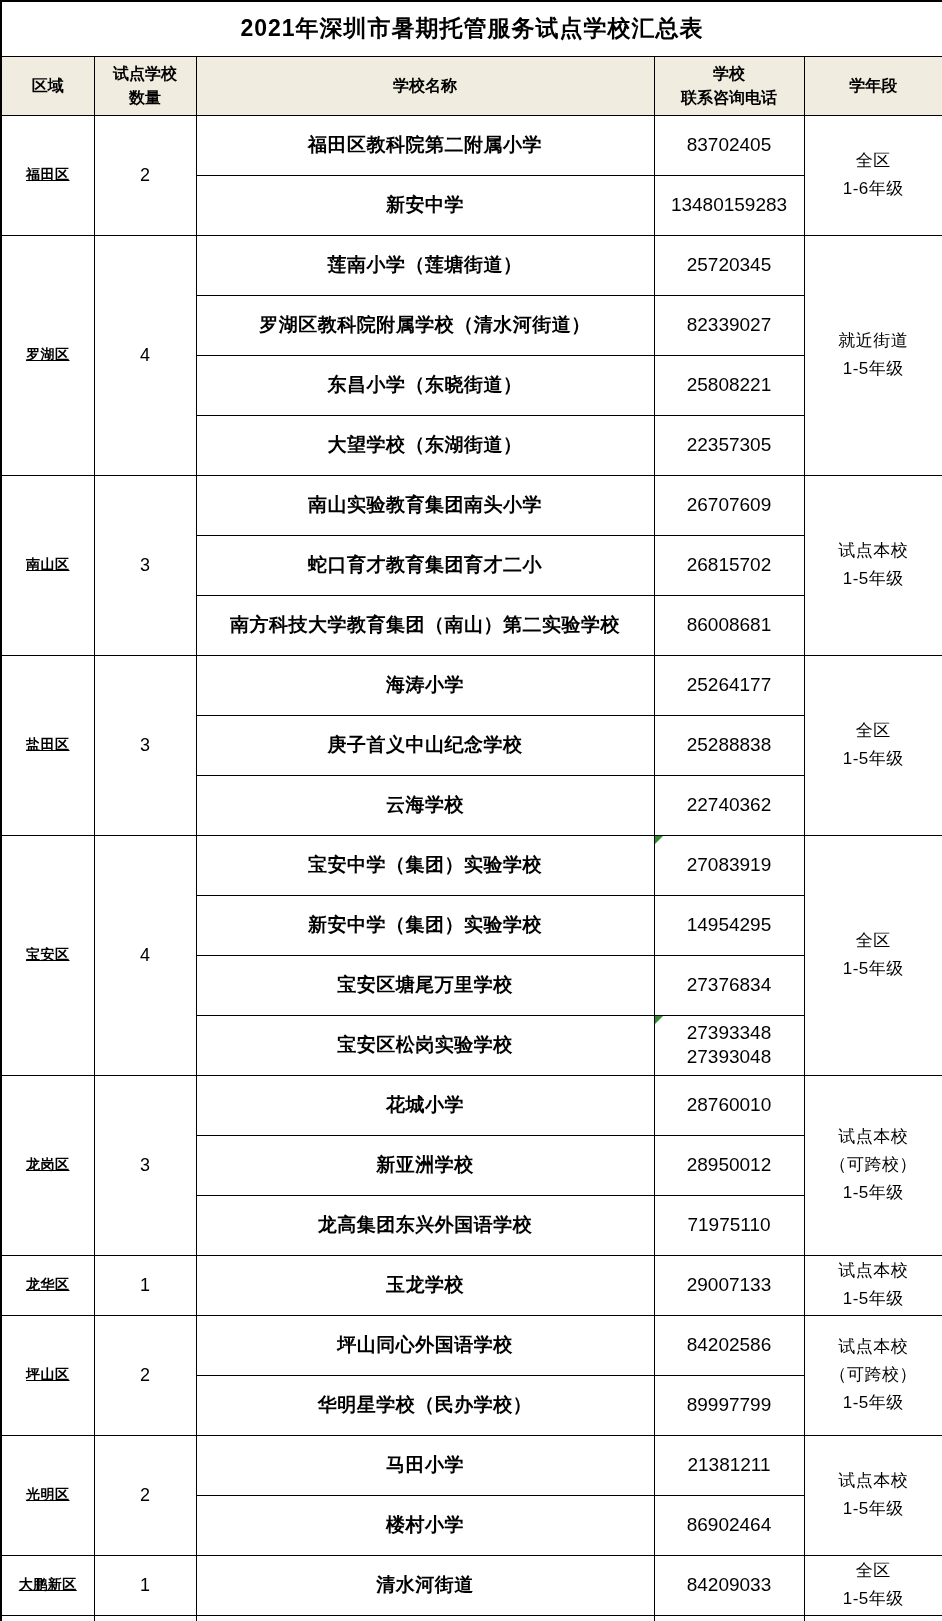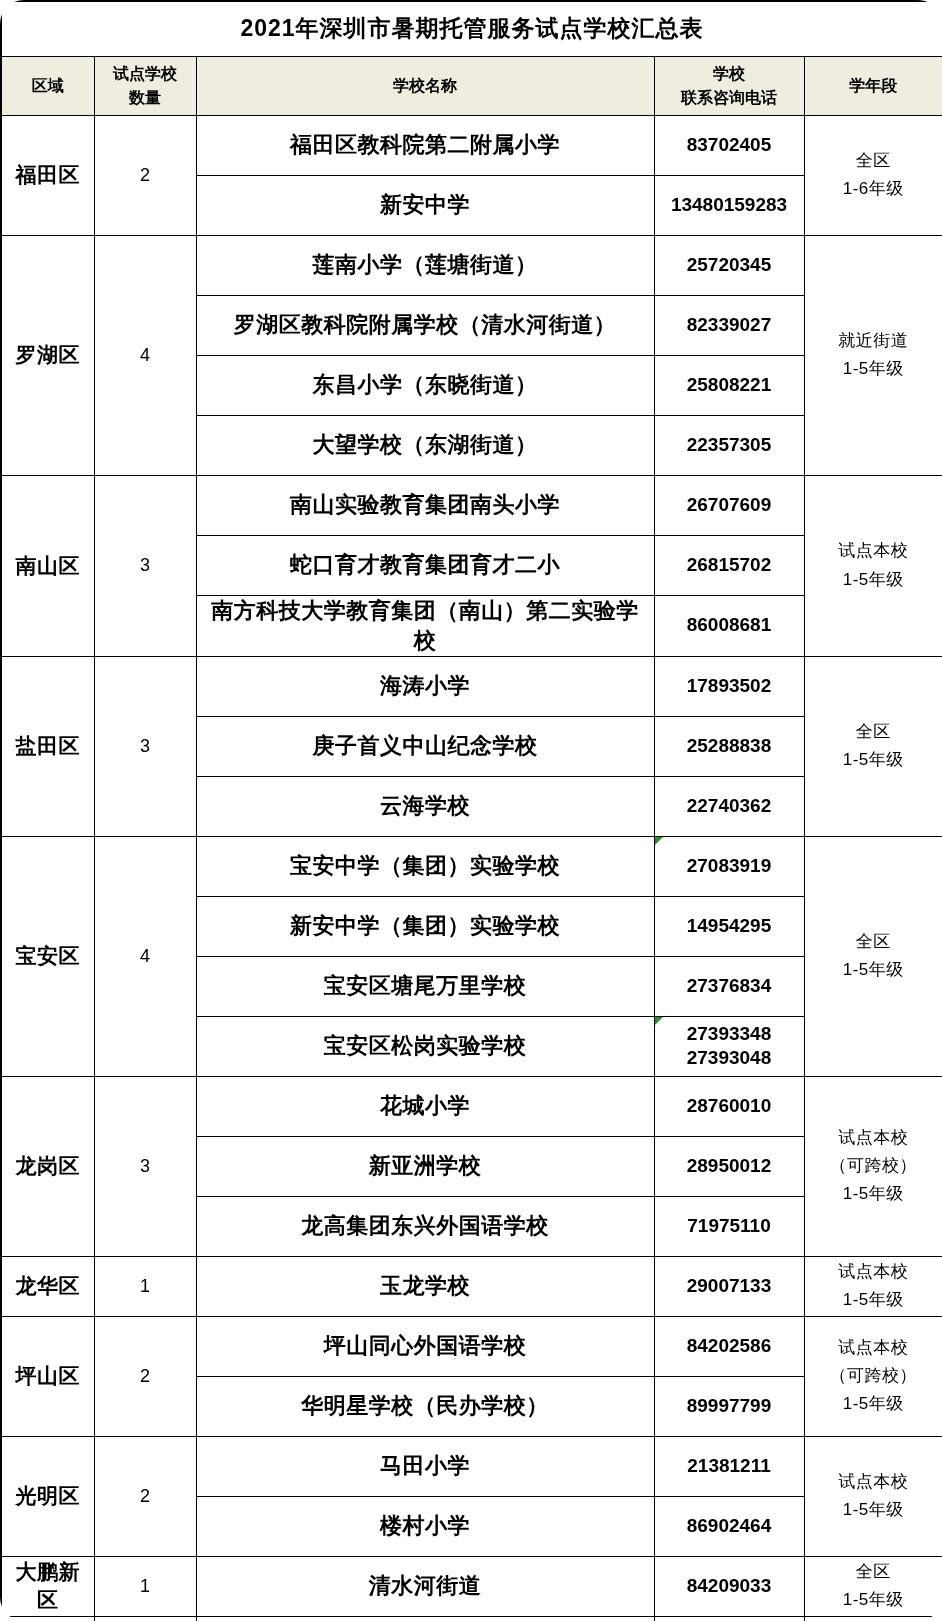--- a/index.html
+++ b/index.html
@@ -7,44 +7,44 @@
     --header-bg:#F0ECDF;
     --flag-green:#2E8B2E;
     --text-color:#000000;
     --page-bg:#FFFFFF;
   }
   *{box-sizing:border-box;}
   html,body{margin:0;padding:0;}
   body{background:var(--page-bg);}
   .page{
     width:942px;height:1621px;overflow:hidden;background:var(--page-bg);
-    font-family:"Liberation Sans",sans-serif;color:var(--text-color);border-radius:24px;
+    font-family:"Liberation Sans",sans-serif;color:var(--text-color);
   }
   table.summary{
     border-collapse:collapse;table-layout:fixed;width:942px;
     border:2px solid var(--border-color);
   }
   td,th{
     border:1px solid var(--border-color);
     text-align:center;vertical-align:middle;
     padding:0 4px;position:relative;overflow:hidden;
   }
   .title-cell{
     height:55px;background:#fff;
     font-size:23px;font-weight:bold;letter-spacing:1px;
   }
   thead th.colhead{
     height:59px;background:var(--header-bg);
     font-size:16px;font-weight:bold;line-height:1.5;
   }
   tbody tr.data-row{height:60px;}
-  td.region-cell{font-size:21px;font-weight:600;letter-spacing:0.5px;}
+  td.region-cell{font-size:14px;font-weight:600;letter-spacing:0.5px;text-decoration:underline;}
   td.count-cell{font-size:18px;font-weight:400;}
-  td.name-cell{font-size:22px;font-weight:600;letter-spacing:0.5px;}
-  td.phone-cell{font-size:19px;font-weight:700;line-height:1.28;}
+  td.name-cell{font-size:19px;font-weight:600;letter-spacing:0.5px;}
+  td.phone-cell{font-size:19px;font-weight:400;line-height:1.28;}
   td.grade-cell{font-size:17px;font-weight:400;line-height:1.65;letter-spacing:0.5px;}
   td.phone-cell.flag::before{
     content:"";position:absolute;top:0;left:0;width:0;height:0;
     border-left:8px solid var(--flag-green);
     border-bottom:8px solid transparent;
   }
   tr.partial-row{height:24px;}
   tr.partial-row td{border-bottom:none;}
 </style>
 </head>
@@ -190,21 +190,21 @@
           <td class="region-cell" rowspan="3">
             <div>盐田区</div>
           </td>
           <td class="count-cell" rowspan="3">
             <div>3</div>
           </td>
           <td class="name-cell">
             <div>海涛小学</div>
           </td>
           <td class="phone-cell">
-            <div>17893502</div>
+            <div>25264177</div>
           </td>
           <td class="grade-cell" rowspan="3">
             <div>全区</div>
             <div>1-5年级</div>
           </td>
         </tr>
         <tr class="data-row">
           <td class="name-cell">
             <div>庚子首义中山纪念学校</div>
           </td>

